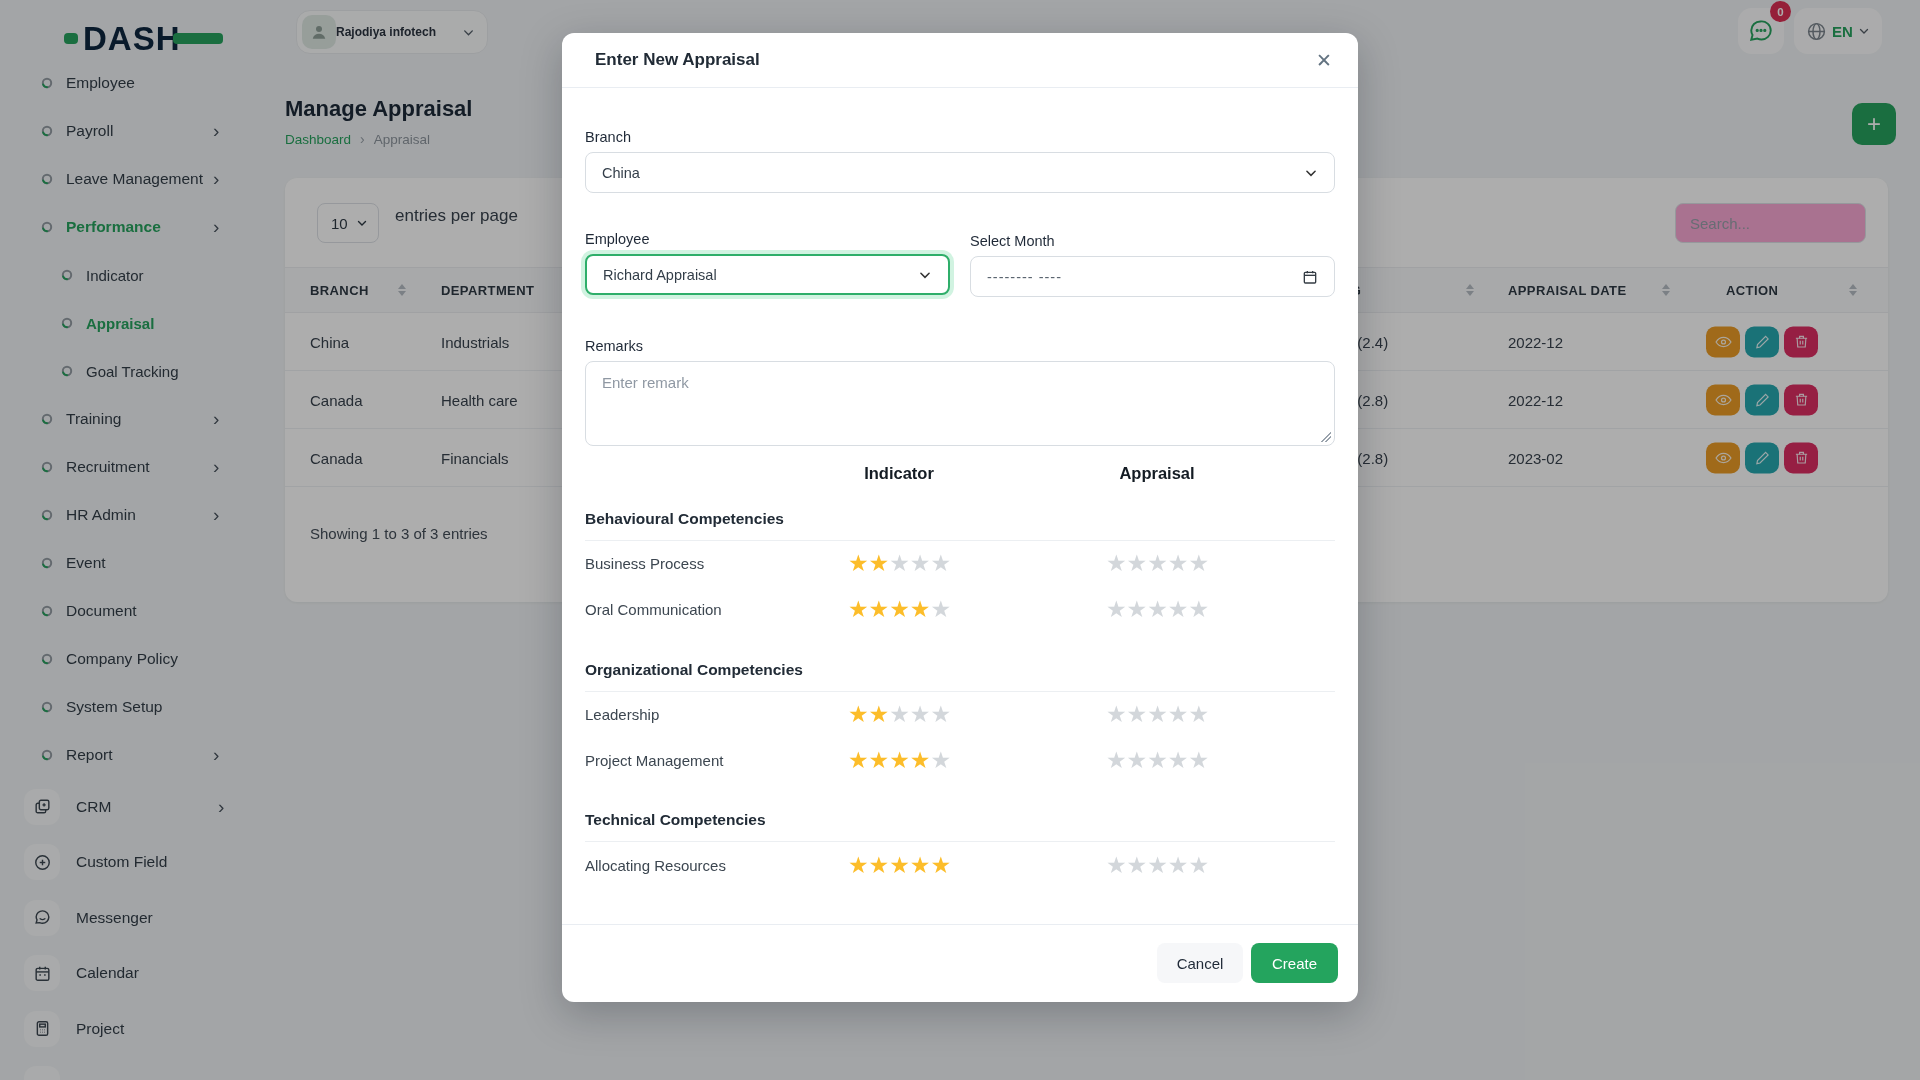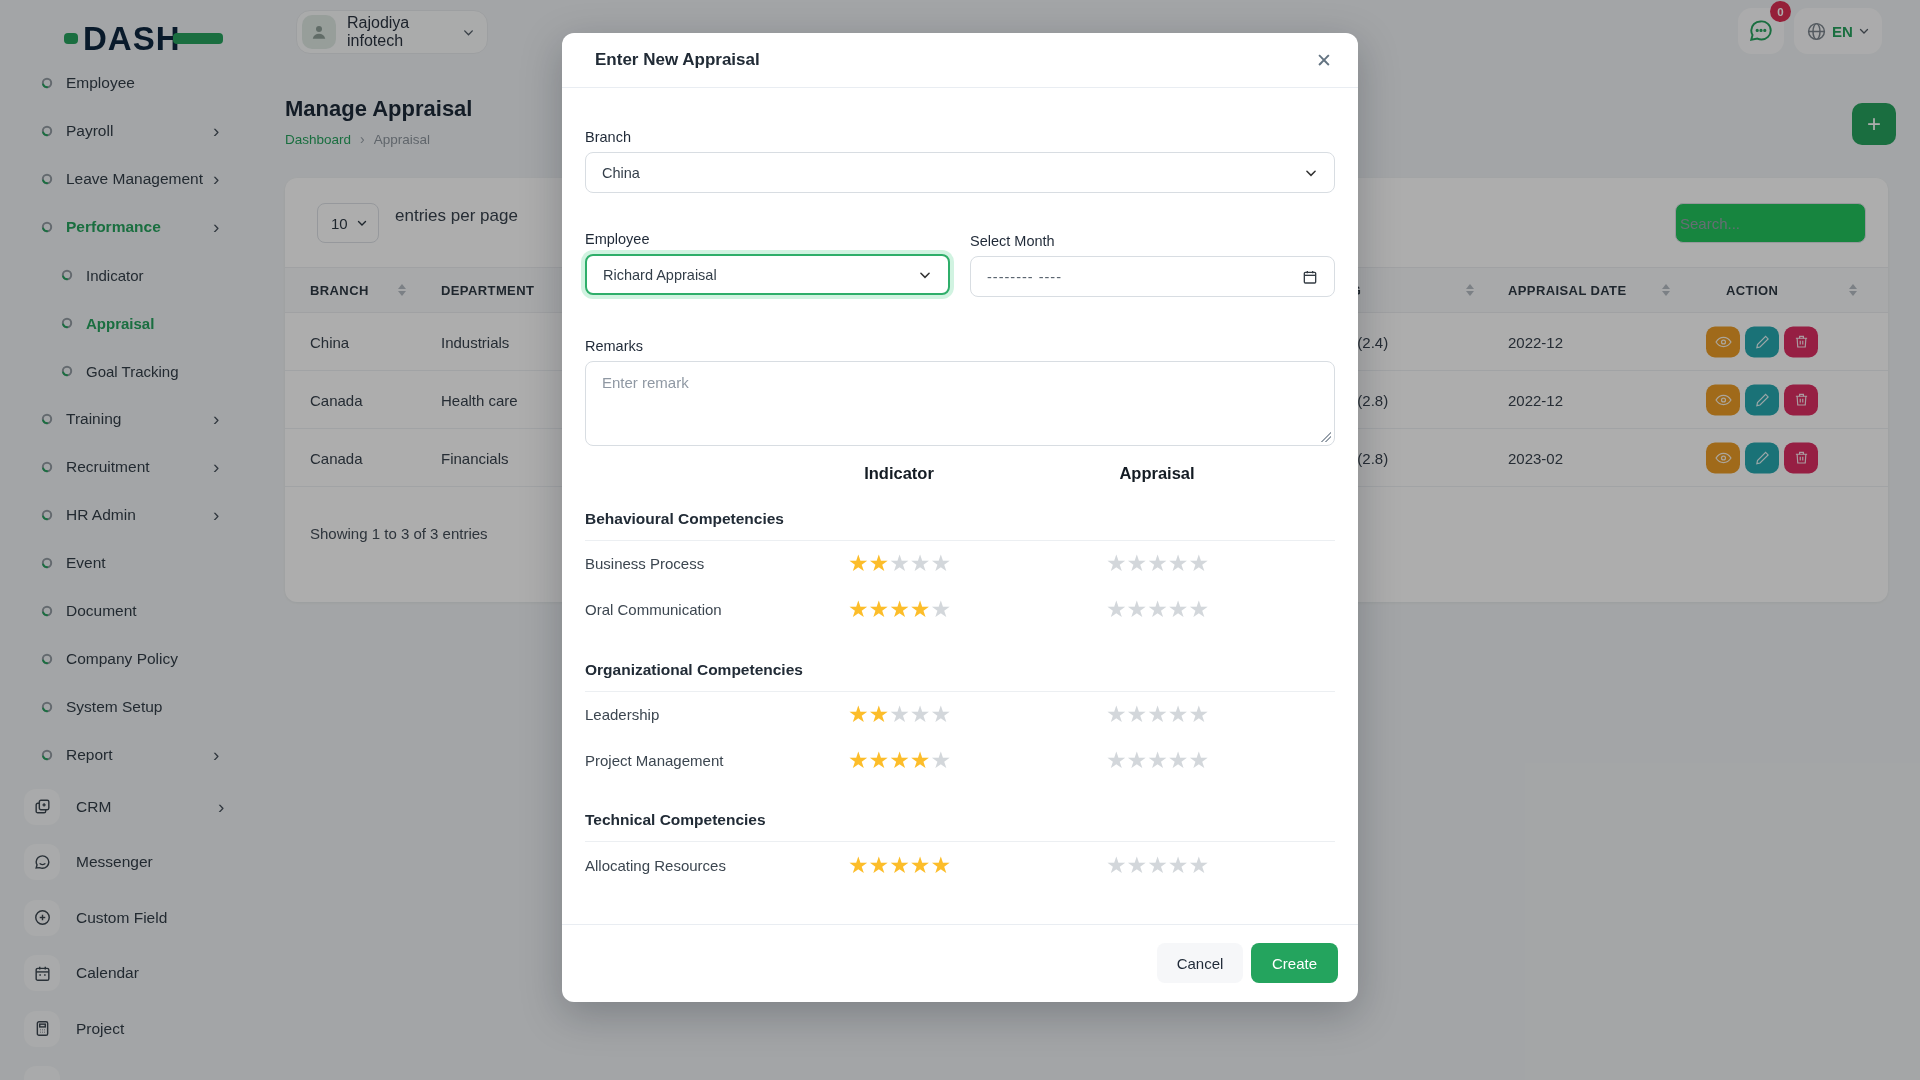--- a/index.html
+++ b/index.html
@@ -30,21 +30,21 @@
     background:rgba(255,255,255,.62); display:flex; align-items:center; justify-content:center; color:#3d4852;
   }
   .side-item.boxed .lbl { left:76px; }
   .side-item.boxed .arrow { left:218px; }
 
   
   #company-chip { left:296px; top:10px; height:44px; width:192px; background:#fbfcfd;
     border:1px solid #e8ebee; border-radius:14px; display:flex; align-items:center; padding:0 12px 0 5px; cursor:pointer; }
   #company-chip .avatar { width:34px; height:34px; border-radius:10px; background:#dfe9e4; color:#8fa099;
     display:flex; align-items:center; justify-content:center; }
-  #company-chip .name { margin-left:11px; font-size:16px; font-weight:400; color:#2b3440; flex:1; }
+  #company-chip .name { font-size:12px; font-weight:700; color:#2b3440; flex:1; }
   #company-chip .chev { color:#55606a; }
   #chat-btn { left:1738px; top:8px; width:46px; height:46px; background:#fdfdfe; border-radius:14px;
     display:flex; align-items:center; justify-content:center; cursor:pointer; }
   #chat-btn .badge { position:absolute; right:-7px; top:-7px; min-width:21px; height:21px; border-radius:50%;
     background:#dc3055; color:#fff; font-size:11.5px; font-weight:700; display:flex; align-items:center; justify-content:center; }
   #lang-pill { left:1794px; top:8px; width:88px; height:46px; background:#fdfdfe; border-radius:14px;
     display:flex; align-items:center; justify-content:center; gap:5px; cursor:pointer; }
   #lang-pill .code { color:#27a35f; font-weight:700; font-size:15px; }
 
   
@@ -56,21 +56,21 @@
   #add-btn { left:1852px; top:103px; width:44px; height:42px; border-radius:10px; background:#27a35f;
     color:#fff; display:flex; align-items:center; justify-content:center; font-size:24px; font-weight:400; cursor:pointer; border:none; }
 
   
   #card { left:285px; top:178px; width:1603px; height:424px; background:#fff; border-radius:12px;
     box-shadow:0 1px 3px rgba(20,30,40,.06); }
   #entries-select { left:32px; top:25px; width:62px; height:40px; border:1px solid #dde1e6; border-radius:8px;
     display:flex; align-items:center; justify-content:space-between; padding:0 10px 0 13px; font-size:15px; color:#2f3a45; cursor:pointer; background:#fff; }
   #entries-label { left:110px; top:28px; font-size:17px; color:#39434e; }
   #search-box { left:1390px; top:25px; width:191px; height:40px; border:1px solid #dde1e6; border-radius:8px;
-    font-size:15px; color:#39434e; padding:0 4px; background:#22c55e; outline:none; }
+    font-size:15px; color:#39434e; padding:0 14px; background:#f9a8d4; outline:none; }
   #search-box::placeholder { color:#98a1ab; }
   #thead { left:0; top:89px; width:1603px; height:46px; background:#f8f9fb; border-top:1px solid #eceef1; border-bottom:1px solid #eceef1; }
   .th { position:absolute; top:50%; transform:translateY(-50%); font-size:13px; font-weight:700; color:#2f3a45; letter-spacing:.4px; }
   .sort { position:absolute; top:50%; transform:translateY(-50%); display:flex; flex-direction:column; gap:2px; cursor:pointer; }
   .sort i { width:0; height:0; border-left:4px solid transparent; border-right:4px solid transparent; display:block; }
   .sort .up { border-bottom:5px solid #b6bdc4; }
   .sort .dn { border-top:5px solid #b6bdc4; }
   .trow { position:absolute; left:0; width:1603px; height:58px; border-bottom:1px solid #eef0f3; }
   .td { position:absolute; top:50%; transform:translateY(-50%); font-size:15px; color:#39434e; }
   .td.rating .st { color:#f5b93a; font-size:16px; margin-right:5px; }
@@ -272,35 +272,35 @@
             <line x1="14" y1="8" x2="14" y2="12"></line>
             <line x1="12" y1="10" x2="16" y2="10"></line>
           </svg>
         </span>
         <span class="lbl">CRM</span>
         <span class="arrow">›</span>
       </div>
       <div class="side-item boxed">
         <span class="iconbox">
           <svg width="19" height="19" viewBox="0 0 24 24" fill="none" stroke="currentColor" stroke-width="1.8">
-            <path d="M20 11.5a8 8 0 0 1-8 7.7 8.6 8.6 0 0 1-3.6-.7L4 19l1.1-4a7.6 7.6 0 0 1-1.1-3.9A8 8 0 0 1 12 3.6a8 8 0 0 1 8 7.9z"></path>
-            <path d="M9 13.5c1.8 1.4 4.2 1.4 6 0" stroke-linecap="round"></path>
-          </svg>
-        </span>
-        <span class="lbl">Messenger</span>
+            <circle cx="12" cy="12" r="8.5"></circle>
+            <line x1="12" y1="8.5" x2="12" y2="15.5"></line>
+            <line x1="8.5" y1="12" x2="15.5" y2="12"></line>
+          </svg>
+        </span>
+        <span class="lbl">Custom Field</span>
       </div>
       <div class="side-item boxed">
         <span class="iconbox">
           <svg width="19" height="19" viewBox="0 0 24 24" fill="none" stroke="currentColor" stroke-width="1.8">
-            <circle cx="12" cy="12" r="8.5"></circle>
-            <line x1="12" y1="8.5" x2="12" y2="15.5"></line>
-            <line x1="8.5" y1="12" x2="15.5" y2="12"></line>
-          </svg>
-        </span>
-        <span class="lbl">Custom Field</span>
+            <path d="M20 11.5a8 8 0 0 1-8 7.7 8.6 8.6 0 0 1-3.6-.7L4 19l1.1-4a7.6 7.6 0 0 1-1.1-3.9A8 8 0 0 1 12 3.6a8 8 0 0 1 8 7.9z"></path>
+            <path d="M9 13.5c1.8 1.4 4.2 1.4 6 0" stroke-linecap="round"></path>
+          </svg>
+        </span>
+        <span class="lbl">Messenger</span>
       </div>
       <div class="side-item boxed">
         <span class="iconbox">
           <svg width="19" height="19" viewBox="0 0 24 24" fill="none" stroke="currentColor" stroke-width="1.8">
             <rect x="4" y="5.5" width="16" height="15" rx="2"></rect>
             <line x1="4" y1="10" x2="20" y2="10"></line>
             <line x1="8.5" y1="3.5" x2="8.5" y2="7"></line>
             <line x1="15.5" y1="3.5" x2="15.5" y2="7"></line>
             <line x1="8" y1="14" x2="10" y2="14"></line>
             <line x1="14" y1="14" x2="16" y2="14"></line>

